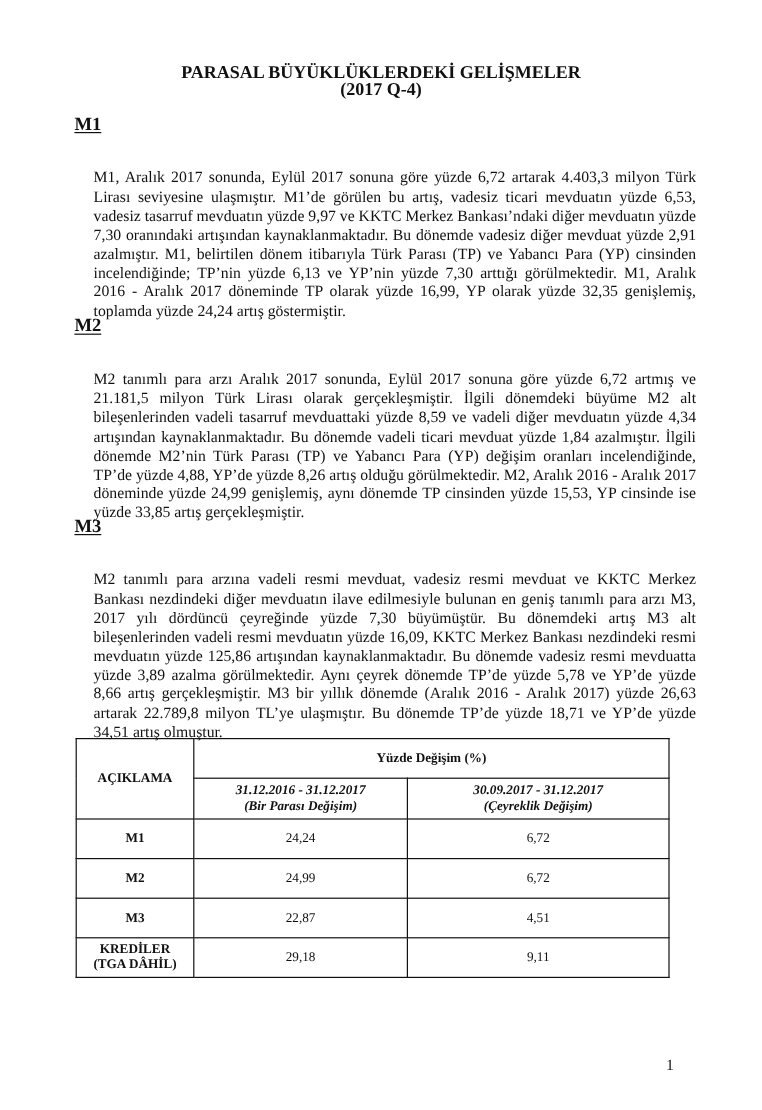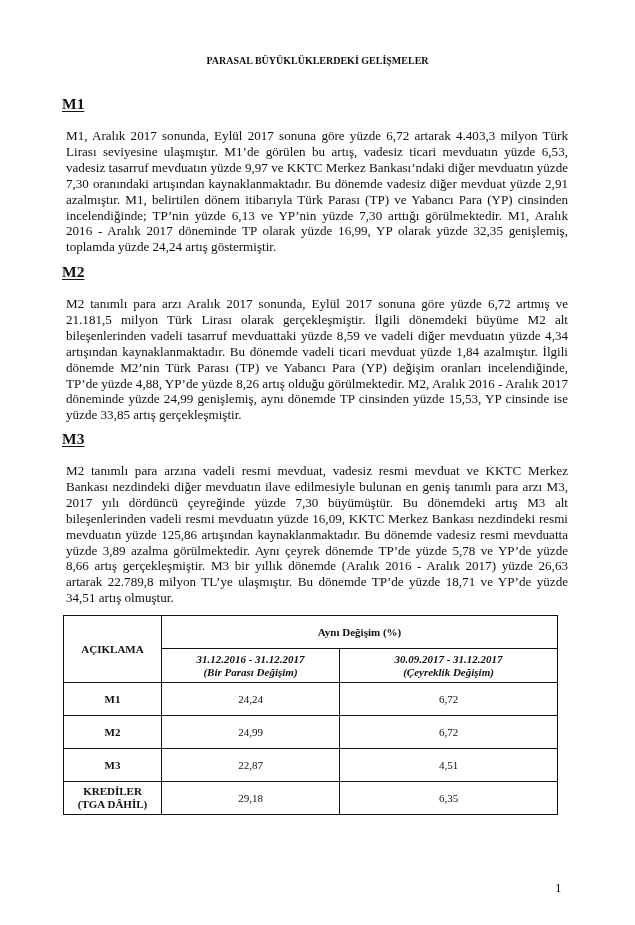--- a/index.html
+++ b/index.html
@@ -1,64 +1,65 @@
 <!DOCTYPE html>
 <html><head>
 <meta charset="utf-8">
 <style>
   html, body { margin: 0; padding: 0; background: #ffffff; }
   body { width: 635px; height: 925px; position: relative; overflow: hidden;
          font-family: "Liberation Serif", "DejaVu Serif", serif; color: #111; }
   .page { position: absolute; left: 0; top: 0; width: 635px; height: 925px; }
   .title { position: absolute; left: 0; width: 635px; top: 54px; text-align: center;
-           font-weight: bold; font-size: 10px; line-height: 14px; }
+           font-weight: bold; font-size: 15px; line-height: 14px; }
   .section-heading { position: absolute; left: 62px; font-weight: bold; font-size: 15.5px;
            text-decoration: underline; text-underline-offset: 2px; }
   .para { position: absolute; left: 62px; width: 502px; font-size: 13.1px; line-height: 15.9px;
-          text-align: justify; margin: 4px; }
+          text-align: justify; margin: 16px; }
   table.summary { position: absolute; left: 63px; top: 615px; width: 495px;
           border-collapse: collapse; font-size: 11px; }
   table.summary td, table.summary th { border: 1.2px solid #111; text-align: center; padding: 0; }
   table.summary th { font-weight: bold; }
   .col1 { width: 98px; }
   .col2 { width: 178px; }
   .hrow1 th { height: 32px; }
   .hrow2 th { height: 33px; line-height: 13px; font-style: italic; }
   .drow td { height: 32px; }
   .drow td.label { font-weight: bold; line-height: 13px; }
   .page-number { position: absolute; left: 555px; top: 880px; font-size: 13px; }
 </style>
 </head>
 <body>
 
 <div class="page">
 
   <div class="title">
     <div>PARASAL BÜYÜKLÜKLERDEKİ GELİŞMELER</div>
+    <div>(2017 Q-4)</div>
   </div>
 
   <div class="section-heading" style="top:95px;">M1</div>
   <p class="para" style="top:124px;">M1, Aralık 2017 sonunda, Eylül 2017 sonuna göre yüzde 6,72 artarak 4.403,3 milyon Türk Lirası seviyesine ulaşmıştır. M1’de görülen bu artış, vadesiz ticari mevduatın yüzde 6,53, vadesiz tasarruf mevduatın yüzde 9,97 ve KKTC Merkez Bankası’ndaki diğer mevduatın yüzde 7,30 oranındaki artışından kaynaklanmaktadır. Bu dönemde vadesiz diğer mevduat yüzde 2,91 azalmıştır. M1, belirtilen dönem itibarıyla Türk Parası (TP) ve Yabancı Para (YP) cinsinden incelendiğinde; TP’nin yüzde 6,13 ve YP’nin yüzde 7,30 arttığı görülmektedir. M1, Aralık 2016 - Aralık 2017 döneminde TP olarak yüzde 16,99, YP olarak yüzde 32,35 genişlemiş, toplamda yüzde 24,24 artış göstermiştir.</p>
 
   <div class="section-heading" style="top:263px;">M2</div>
   <p class="para" style="top:292px;">M2 tanımlı para arzı Aralık 2017 sonunda, Eylül 2017 sonuna göre yüzde 6,72 artmış ve 21.181,5 milyon Türk Lirası olarak gerçekleşmiştir. İlgili dönemdeki büyüme M2 alt bileşenlerinden vadeli tasarruf mevduattaki yüzde 8,59 ve vadeli diğer mevduatın yüzde 4,34 artışından kaynaklanmaktadır. Bu dönemde vadeli ticari mevduat yüzde 1,84 azalmıştır. İlgili dönemde M2’nin Türk Parası (TP) ve Yabancı Para (YP) değişim oranları incelendiğinde, TP’de yüzde 4,88, YP’de yüzde 8,26 artış olduğu görülmektedir. M2, Aralık 2016 - Aralık 2017 döneminde yüzde 24,99 genişlemiş, aynı dönemde TP cinsinden yüzde 15,53, YP cinsinde ise yüzde 33,85 artış gerçekleşmiştir.</p>
 
   <div class="section-heading" style="top:430px;">M3</div>
   <p class="para" style="top:459px;">M2 tanımlı para arzına vadeli resmi mevduat, vadesiz resmi mevduat ve KKTC Merkez Bankası nezdindeki diğer mevduatın ilave edilmesiyle bulunan en geniş tanımlı para arzı M3, 2017 yılı dördüncü çeyreğinde yüzde 7,30 büyümüştür. Bu dönemdeki artış M3 alt bileşenlerinden vadeli resmi mevduatın yüzde 16,09, KKTC Merkez Bankası nezdindeki resmi mevduatın yüzde 125,86 artışından kaynaklanmaktadır. Bu dönemde vadesiz resmi mevduatta yüzde 3,89 azalma görülmektedir. Aynı çeyrek dönemde TP’de yüzde 5,78 ve YP’de yüzde 8,66 artış gerçekleşmiştir. M3 bir yıllık dönemde (Aralık 2016 - Aralık 2017) yüzde 26,63 artarak 22.789,8 milyon TL’ye ulaşmıştır. Bu dönemde TP’de yüzde 18,71 ve YP’de yüzde 34,51 artış olmuştur.</p>
 
   <table class="summary">
     <colgroup>
         <col class="col1">
         <col class="col2">
         <col>
       </colgroup>
     <tbody>
         <tr class="hrow1">
       <th rowspan="2">AÇIKLAMA</th>
-      <th colspan="2">Aynı Değişim (%)</th>
+      <th colspan="2">Yüzde Değişim (%)</th>
     </tr>
     <tr class="hrow2">
       <th>
         <div>31.12.2016 - 31.12.2017</div>
         <div>(Bir Parası Değişim)</div>
       </th>
       <th>
         <div>30.09.2017 - 31.12.2017</div>
         <div>(Çeyreklik Değişim)</div>
       </th>
@@ -83,19 +84,19 @@
           </td>
       <td>22,87</td>
       <td>4,51</td>
     </tr>
     <tr class="drow">
       <td class="label">
         <div>KREDİLER</div>
         <div>(TGA DÂHİL)</div>
       </td>
       <td>29,18</td>
-      <td>6,35</td>
+      <td>9,11</td>
     </tr>
   </tbody>
     </table>
 
   <div class="page-number">1</div>
 </div>
 
 </body></html>

